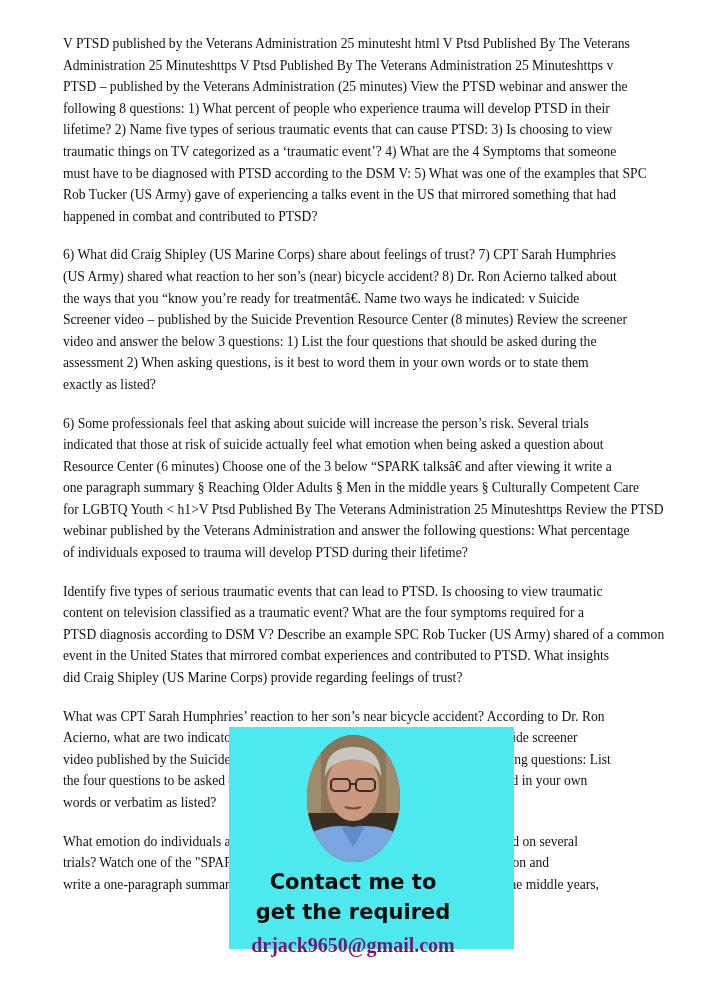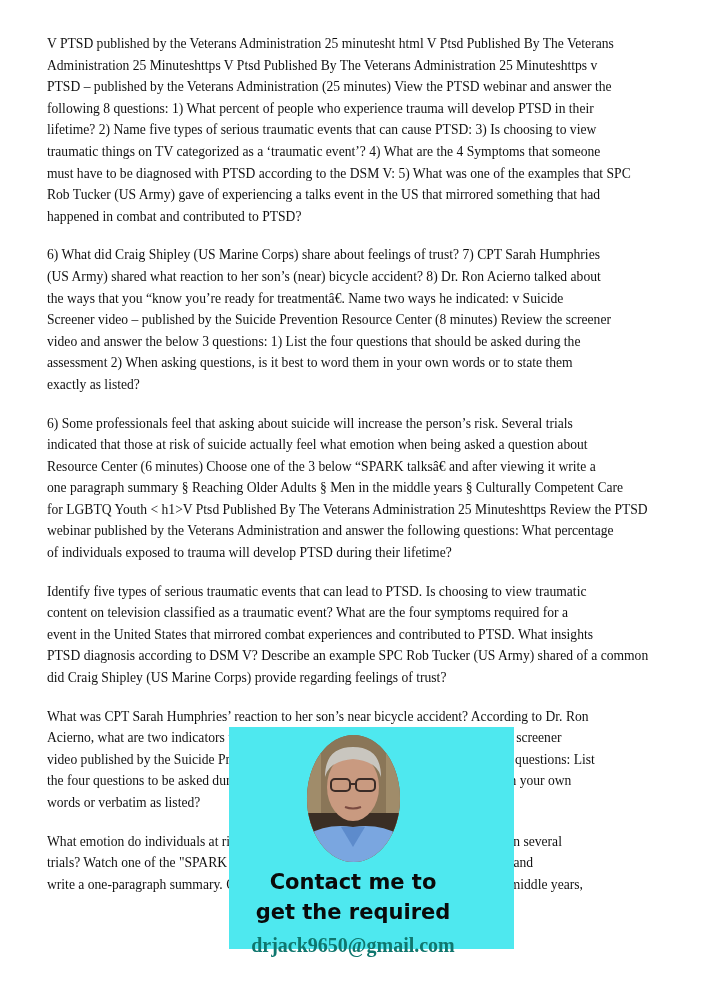--- a/index.html
+++ b/index.html
@@ -15,21 +15,21 @@
       font-family: "Liberation Serif", "DejaVu Serif", serif;
       color: #111111;
     }
     .doc {
       position: absolute;
       left: 47px;
       top: 33px;
       width: 640px;
     }
     .para {
-      margin: 0 0 17px 0;
+      margin: 0 0 17px 16px;
       font-size: 13.6px;
       line-height: 21.6px;
     }
     .para .line {
       display: block;
       white-space: nowrap;
     }
     .ad {
       position: absolute;
       left: 229px;
@@ -65,21 +65,21 @@
     .ad-email {
       position: absolute;
       left: 0;
       top: 204px;
       width: 248px;
       text-align: center;
       font-family: "Liberation Serif", "DejaVu Serif", serif;
       font-weight: bold;
       font-size: 20px;
       line-height: 28px;
-      color: #0f766e;
+      color: #701a75;
     }
   </style>
 </head>
 <body>
 
 <div class="doc">
   <p class="para">
     <span class="line">V PTSD published by the Veterans Administration 25 minutesht html V Ptsd Published By The Veterans</span>
     <span class="line">Administration 25 Minuteshttps V Ptsd Published By The Veterans Administration 25 Minuteshttps v</span>
     <span class="line">PTSD – published by the Veterans Administration (25 minutes) View the PTSD webinar and answer the</span>
@@ -104,22 +104,22 @@
     <span class="line">indicated that those at risk of suicide actually feel what emotion when being asked a question about</span>
     <span class="line">Resource Center (6 minutes) Choose one of the 3 below “SPARK talksâ€ and after viewing it write a</span>
     <span class="line">one paragraph summary § Reaching Older Adults § Men in the middle years § Culturally Competent Care</span>
     <span class="line">for LGBTQ Youth &lt; h1&gt;V Ptsd Published By The Veterans Administration 25 Minuteshttps Review the PTSD</span>
     <span class="line">webinar published by the Veterans Administration and answer the following questions: What percentage</span>
     <span class="line">of individuals exposed to trauma will develop PTSD during their lifetime?</span>
   </p>
   <p class="para">
     <span class="line">Identify five types of serious traumatic events that can lead to PTSD. Is choosing to view traumatic</span>
     <span class="line">content on television classified as a traumatic event? What are the four symptoms required for a</span>
+    <span class="line">PTSD diagnosis according to DSM V? Describe an example SPC Rob Tucker (US Army) shared of a common</span>
     <span class="line">event in the United States that mirrored combat experiences and contributed to PTSD. What insights</span>
-    <span class="line">PTSD diagnosis according to DSM V? Describe an example SPC Rob Tucker (US Army) shared of a common</span>
     <span class="line">did Craig Shipley (US Marine Corps) provide regarding feelings of trust?</span>
   </p>
   <p class="para">
     <span class="line">What was CPT Sarah Humphries’ reaction to her son’s near bicycle accident? According to Dr. Ron</span>
     <span class="line">Acierno, what are two indicators that you are ready for treatment? Review the suicide screener</span>
     <span class="line">video published by the Suicide Prevention Resource Center and answer the following questions: List</span>
     <span class="line">the four questions to be asked during the assessment. Should the questions be asked in your own</span>
     <span class="line">words or verbatim as listed?</span>
   </p>
   <p class="para">

